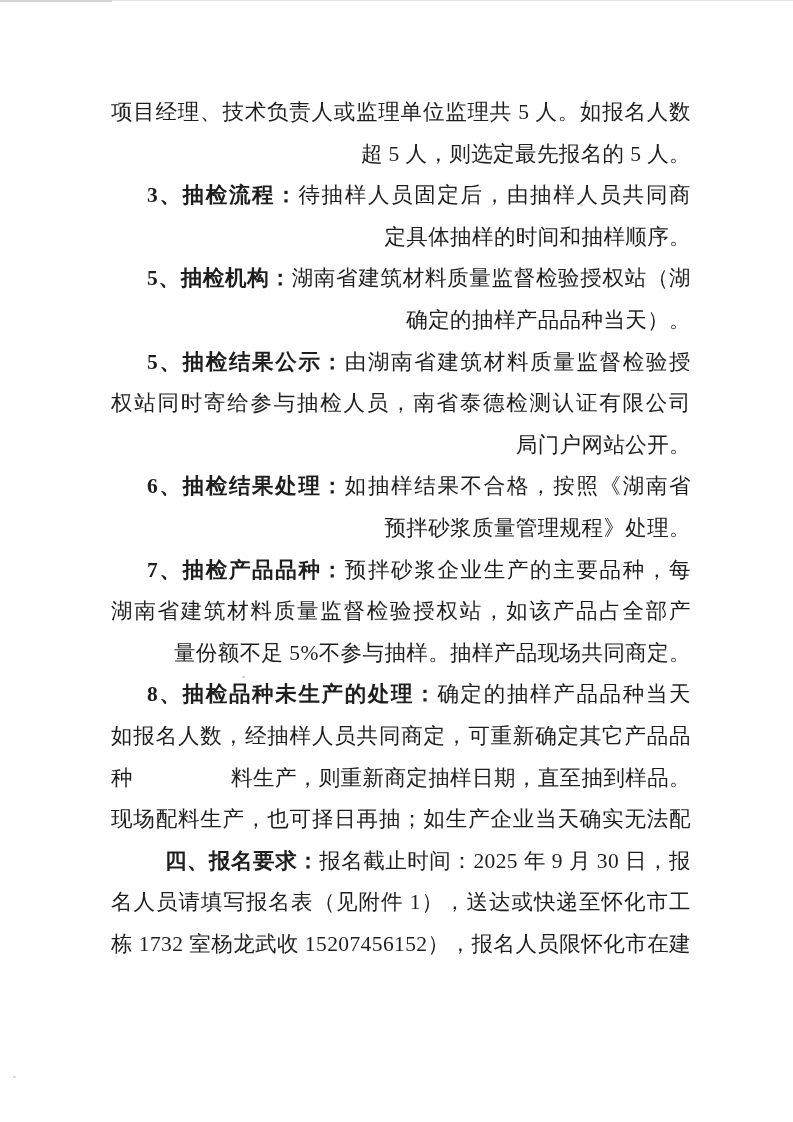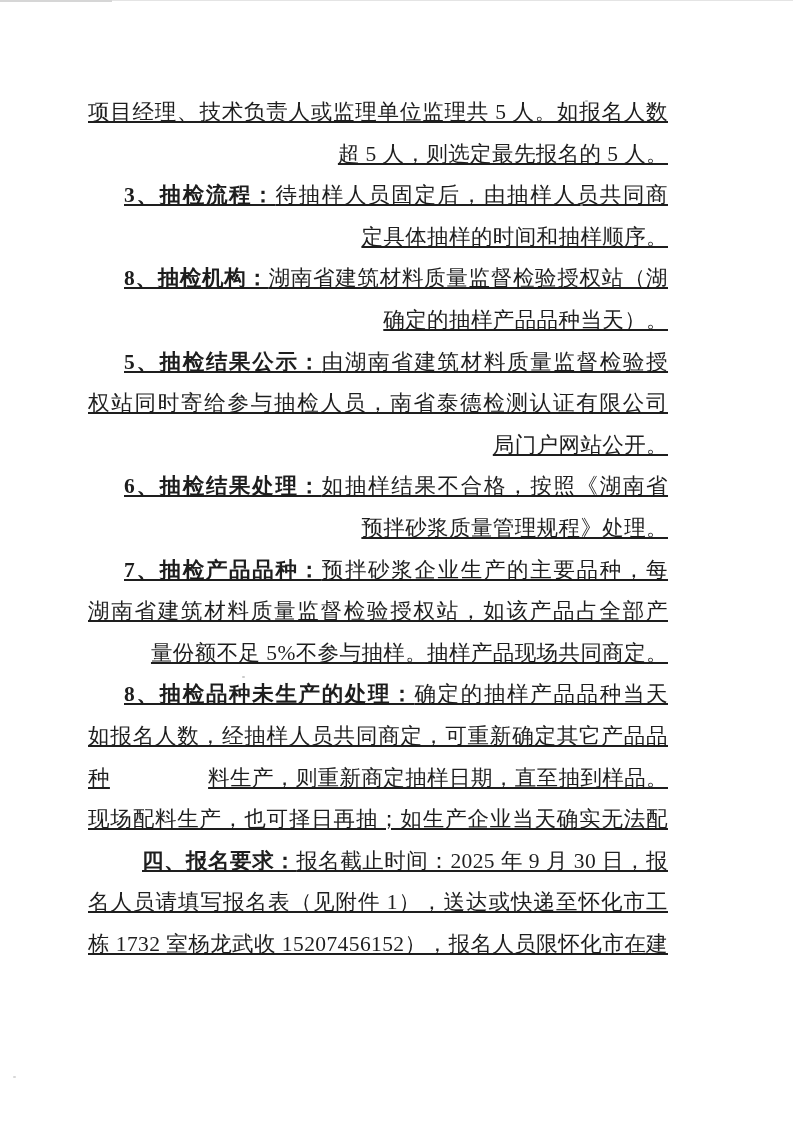--- a/index.html
+++ b/index.html
@@ -20,27 +20,26 @@
     background: #ffffff;
   }
   .top-edge-line {
     position: absolute;
     top: 0; left: 0;
     width: 793px; height: 1px;
     background: #e4e4e4;
   }
   .doc-body {
     position: absolute;
-    left: 88px;
+    left: 111px;
     top: 92px;
     width: 580px;
     color: #1e1e1e;
     font-size: 21.5px;
     letter-spacing: 0.4px;
-    text-decoration: underline;
   }
   .doc-line {
     height: 41.6px;
     line-height: 41.6px;
     text-align: right;
     overflow: visible;
   }
   .doc-line.justify {
     text-align: justify;
     text-align-last: justify;
@@ -66,21 +65,21 @@
 
 <div class="paper"></div>
 
 <div class="top-edge-line artifact"></div>
 
 <div class="doc-body" style="color: rgb(30, 30, 30);">
     <div class="doc-line justify"><span class="seg">项目经理、技术负责人或监理单位监理共 5 人。如报名人数</span></div>
     <div class="doc-line"><span class="seg">超 5 人，则选定最先报名的 5 人。</span></div>
     <div class="doc-line justify" style="padding-left: 36px;"><span class="seg seg-bold">3、抽检流程：</span><span class="seg">待抽样人员固定后，由抽样人员共同商</span></div>
     <div class="doc-line"><span class="seg">定具体抽样的时间和抽样顺序。</span></div>
-    <div class="doc-line justify" style="padding-left: 36px;"><span class="seg seg-bold">8、抽检机构：</span><span class="seg">湖南省建筑材料质量监督检验授权站（湖</span></div>
+    <div class="doc-line justify" style="padding-left: 36px;"><span class="seg seg-bold">5、抽检机构：</span><span class="seg">湖南省建筑材料质量监督检验授权站（湖</span></div>
     <div class="doc-line"><span class="seg">确定的抽样产品品种当天）。</span></div>
     <div class="doc-line justify" style="padding-left: 36px;"><span class="seg seg-bold">5、抽检结果公示：</span><span class="seg">由湖南省建筑材料质量监督检验授</span></div>
     <div class="doc-line justify"><span class="seg">权站同时寄给参与抽检人员，南省泰德检测认证有限公司</span></div>
     <div class="doc-line"><span class="seg">局门户网站公开。</span></div>
     <div class="doc-line justify" style="padding-left: 36px;"><span class="seg seg-bold">6、抽检结果处理：</span><span class="seg">如抽样结果不合格，按照《湖南省</span></div>
     <div class="doc-line"><span class="seg">预拌砂浆质量管理规程》处理。</span></div>
     <div class="doc-line justify" style="padding-left: 36px;"><span class="seg seg-bold">7、抽检产品品种：</span><span class="seg">预拌砂浆企业生产的主要品种，每</span></div>
     <div class="doc-line justify"><span class="seg">湖南省建筑材料质量监督检验授权站，如该产品占全部产</span></div>
     <div class="doc-line"><span class="seg">量份额不足 5%不参与抽样。抽样产品现场共同商定。</span></div>
     <div class="doc-line justify" style="padding-left: 36px;"><span class="seg seg-bold">8、抽检品种未生产的处理：</span><span class="seg">确定的抽样产品品种当天</span></div>

